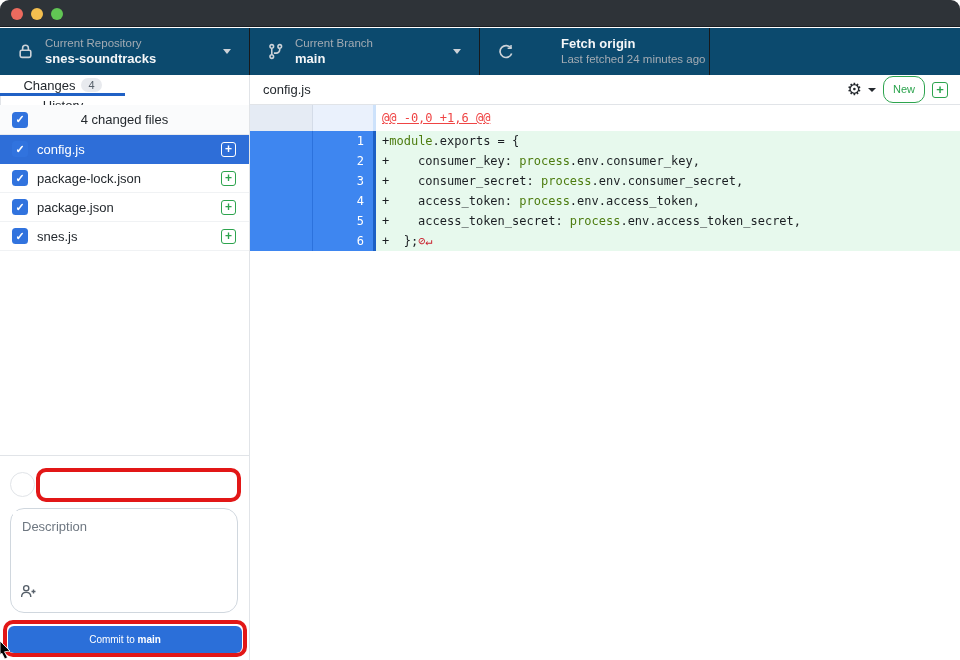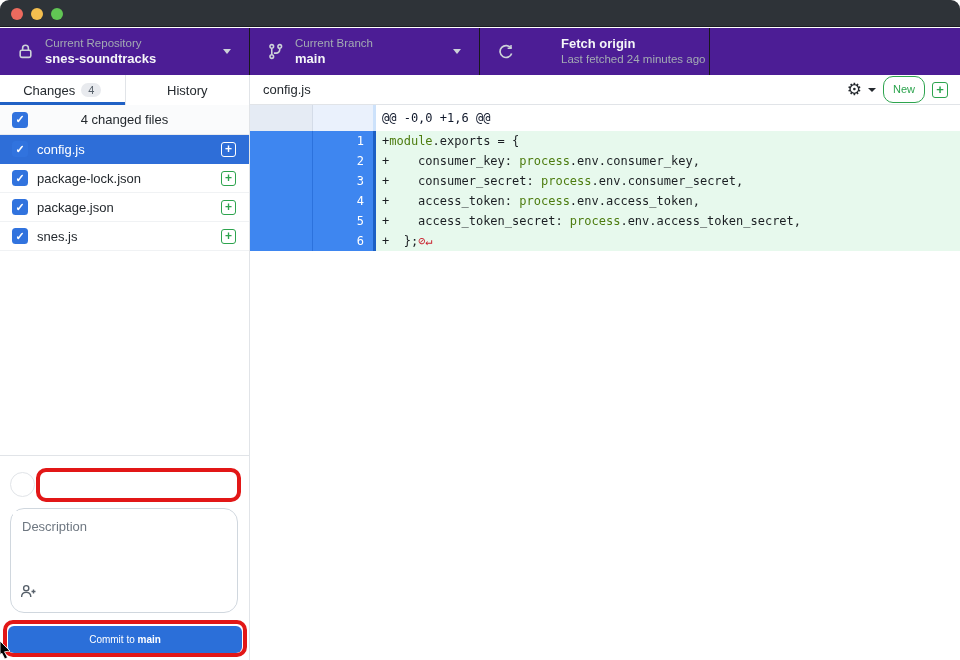--- a/index.html
+++ b/index.html
@@ -10,38 +10,38 @@
 
   
   .titlebar { position:absolute; left:0; top:0; width:100%; height:27px; background:#2e3338;
               border-bottom:1px solid #1a1e22; }
   .traffic { position:absolute; top:8px; width:12px; height:12px; border-radius:50%; }
   .t-close { left:11px; background:#ec6a5e; }
   .t-min   { left:31px; background:#f4bf4f; }
   .t-zoom  { left:51px; background:#61c554; }
 
   
-  .toolbar { position:absolute; left:0; top:28px; width:100%; height:47px; background:#4c1d95; }
+  .toolbar { position:absolute; left:0; top:28px; width:100%; height:47px; background:#0c4a6e; }
   .tb-sec { position:absolute; top:0; height:47px; border-right:1px solid #17191c;
             display:flex; align-items:center; }
   .tb-repo   { left:0;   width:250px; }
   .tb-branch { left:250px; width:230px; }
   .tb-fetch  { left:480px; width:230px;gap:36px; }
   .tb-icon { margin-left:17px; margin-right:11px; flex:0 0 auto; display:flex; }
   .tb-text { display:flex; flex-direction:column; line-height:1.25; }
   .tb-label { font-size:11.5px; color:#a3abb3; }
   .tb-value { font-size:13px; font-weight:bold; color:#f4f6f8; }
   .tb-caret { position:absolute; right:18px; top:21px; width:0; height:0;
               border-left:4.5px solid transparent; border-right:4.5px solid transparent;
               border-top:5px solid #ccd2d8; }
 
   
   .sidebar { position:absolute; left:0; top:75px; width:250px; bottom:0; background:#fff;
              border-right:1px solid #e1e4e8; }
-  .tabbar { position:absolute; left:0; top:0; width:100%; height:42px; border-bottom:1px solid #e1e4e8; display:flex; }
+  .tabbar { position:absolute; left:0; top:0; width:100%; height:42px; border-bottom:1px solid #e1e4e8; display:flex;flex-direction:column; }
   .tab { width:125px; height:30px; display:flex; align-items:center; justify-content:center;
          font-size:13px; color:#24292e; position:relative; cursor:default; }
   .tab + .tab { border-left:1px solid #e1e4e8; }
   .tab.active::after { content:""; position:absolute; left:0; bottom:0; width:100%; height:3px; background:#2061c5; }
   .tab-badge { margin-left:6px; background:#e8eaee; color:#57606a; font-size:11px;
                border-radius:9px; padding:1px 7px; }
 
   .files-summary { position:absolute; left:0; top:30px; width:100%; height:30px;
                    background:#fafbfc; border-bottom:1px solid #e8eaee;
                    display:flex; align-items:center; font-size:13px; color:#24292e; }
@@ -101,21 +101,21 @@
                font-size:12px; }
   .diff-row { display:flex; height:20px; line-height:20px; }
   .diff-row.hunk { height:26px; line-height:26px; }
   .g1 { width:63px; flex:0 0 auto; }
   .g2 { width:60px; flex:0 0 auto; text-align:right; padding-right:9px; }
   .edge { width:3px; flex:0 0 auto; }
   .code { flex:1; white-space:pre; padding-left:6px; color:#1b1f23; }
   .hunk .g1 { background:#e5ebf4; border-right:1px solid #d4dce8; }
   .hunk .g2 { background:#eaf1fc; }
   .hunk .edge { background:#cde2fb; }
-  .hunk .code { background:#fff; color:#0f172a; }
+  .hunk .code { background:#fff; color:#ef4444;text-decoration:underline; }
   .added .g1 { background:#3e86f0; border-right:1px solid #2c72dd; }
   .added .g2 { background:#3e86f0; color:#fff; }
   .added .edge { background:#1c5fc4; }
   .added .code { background:#e7f9ed; }
   .tok-k { color:#4d7c0f; }
   .tok-n { color:#cb2431; }
 
   .cursor-arrow { position:absolute; left:-2px; top:641px; z-index:9; }
 </style>
 </head>

